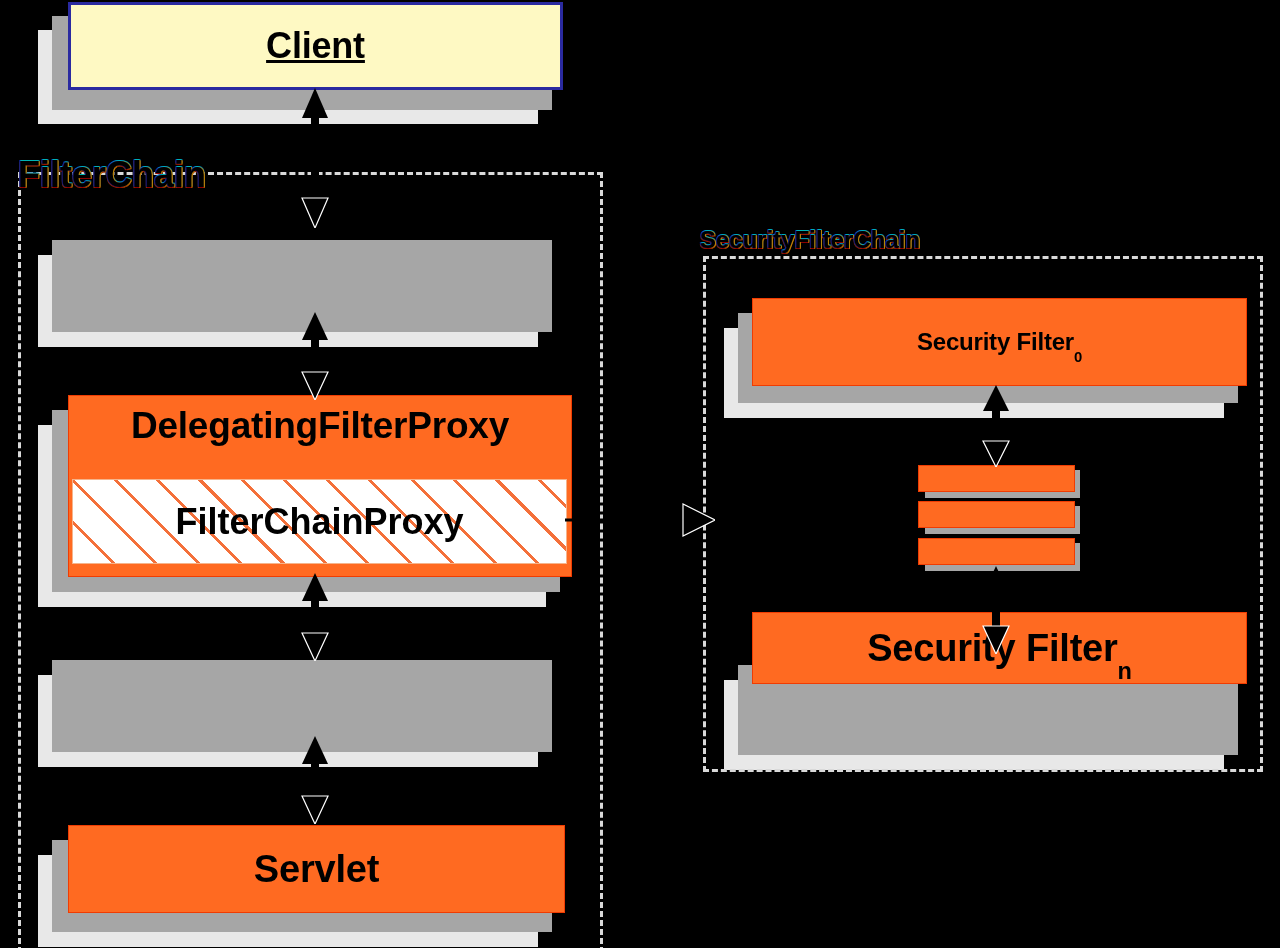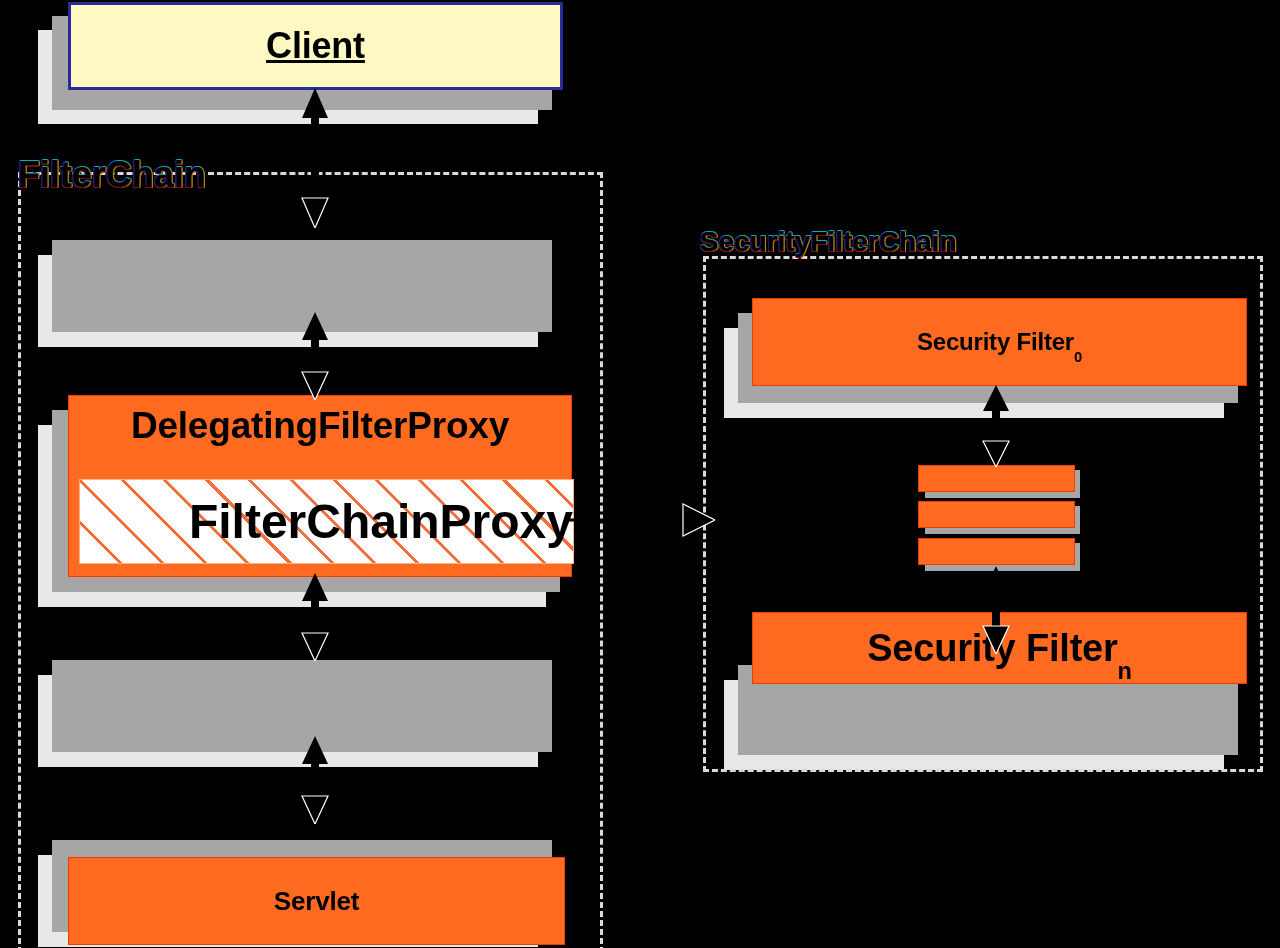--- a/index.html
+++ b/index.html
@@ -143,21 +143,21 @@
       <polygon points="17,88 4,60 30,60" fill="#000" stroke="#fff" stroke-width="1.2"></polygon>
     </svg>
   </div>
 
   <div class="abs shadow-light" style="left:38px; top:425px; width:508px; height:182px;"></div>
   <div class="abs shadow-dark" style="left:52px; top:410px; width:508px; height:182px;"></div>
   <div class="abs node node-orange" style="left:68px; top:395px; width:504px; height:182px; font-size:37px; align-items:flex-start; padding-top:9px;">
     <span>DelegatingFilterProxy</span>
   </div>
 
-  <div class="abs hatched" style="left:79px; top:479px; width:495px; height:85px; font-size:48px;justify-content:flex-end;">
+  <div class="abs hatched" style="left:72px; top:479px; width:495px; height:85px; font-size:36px;">
     <span>FilterChainProxy</span>
   </div>
 
   <div class="abs arrow-v" style="left:298px; top:573px; width:34px; height:88px;">
     <svg width="34" height="88" viewBox="0 0 34 88">
       <polygon points="17,0 4,28 30,28" fill="#000"></polygon>
       <rect x="13" y="26" width="8" height="36" fill="#000"></rect>
       <polygon points="17,88 4,60 30,60" fill="#000" stroke="#fff" stroke-width="1.2"></polygon>
     </svg>
   </div>
@@ -168,32 +168,32 @@
   <div class="abs arrow-v" style="left:298px; top:736px; width:34px; height:88px;">
     <svg width="34" height="88" viewBox="0 0 34 88">
       <polygon points="17,0 4,28 30,28" fill="#000"></polygon>
       <rect x="13" y="26" width="8" height="36" fill="#000"></rect>
       <polygon points="17,88 4,60 30,60" fill="#000" stroke="#fff" stroke-width="1.2"></polygon>
     </svg>
   </div>
 
   <div class="abs shadow-light" style="left:38px; top:855px; width:500px; height:92px;"></div>
   <div class="abs shadow-dark" style="left:52px; top:840px; width:500px; height:92px;"></div>
-  <div class="abs node node-orange" style="left:68px; top:825px; width:497px; height:88px; font-size:26px;margin-top:32px;">
+  <div class="abs node node-orange" style="left:68px; top:825px; width:497px; height:88px; font-size:38px;">
     <span>Servlet</span>
   </div>
 
   <div class="abs arrow-h" style="left:565px; top:500px; width:150px; height:40px;">
     <svg width="150" height="40" viewBox="0 0 150 40">
       <line x1="0" y1="20" x2="128" y2="20" stroke="#000" stroke-width="3"></line>
       <polygon points="150,20 118,4 118,36" fill="#000" stroke="#ffffff" stroke-width="1.2"></polygon>
     </svg>
   </div>
 
-  <div class="abs group-title" style="left:700px; top:208px; font-size:28px;">SecurityFilterChain</div>
+  <div class="abs group-title" style="left:700px; top:208px; font-size:24px;">SecurityFilterChain</div>
   <div class="abs group" style="left:703px; top:256px; width:560px; height:516px;"></div>
 
   <div class="abs shadow-light" style="left:724px; top:328px; width:500px; height:90px;"></div>
   <div class="abs shadow-dark" style="left:738px; top:313px; width:500px; height:90px;"></div>
   <div class="abs node node-orange" style="left:752px; top:298px; width:495px; height:88px; font-size:24px;">
     <span>
       <span>Security Filter</span><span class="sub">0</span>
     </span>
   </div>
 

